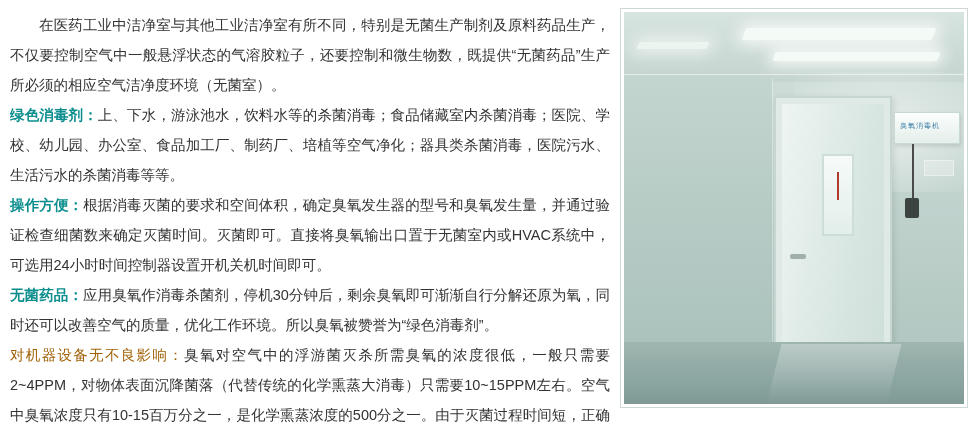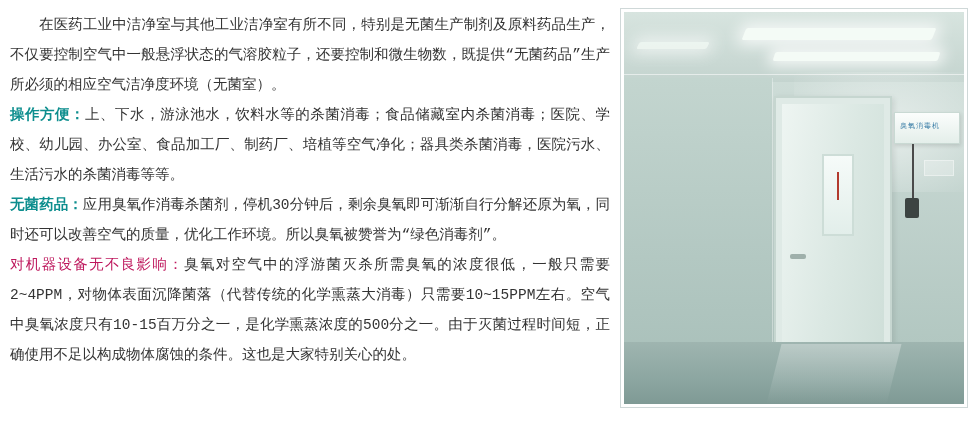--- a/index.html
+++ b/index.html
@@ -11,21 +11,20 @@
     height: 425px;
     background: #ffffff;
     font-family: "Liberation Sans", sans-serif;
     overflow: hidden;
   }
   .page {
     position: relative;
     width: 812px;
     height: 425px;
     box-sizing: border-box;
-    font-family: Liberation Mono, monospace;
   }
   .text-column {
     position: absolute;
     left: 10px;
     top: 10px;
     width: 600px;
     font-size: 14.5px;
     line-height: 30px;
     color: #333333;
     text-align: justify;
@@ -35,21 +34,21 @@
     text-indent: 0;
   }
   .para.indent {
     text-indent: 2em;
   }
   .lead {
     color: #0d8e8e;
     font-weight: bold;
   }
   .lead-plain {
-    color: #be185d;
+    color: #a16207;
   }
   .image-panel {
     position: absolute;
     left: 620px;
     top: 8px;
     width: 348px;
     height: 400px;
     border: 1px solid #cfd8d8;
     background: #ffffff;
     padding: 3px;
@@ -195,23 +194,26 @@
 
 <div class="page">
 
   <div class="text-column">
 
     <p class="para indent">
       <span>在医药工业中洁净室与其他工业洁净室有所不同，特别是无菌生产制剂及原料药品生产，不仅要控制空气中一般悬浮状态的气溶胶粒子，还要控制和微生物数，既提供“无菌药品”生产所必须的相应空气洁净度环境（无菌室）。</span>
     </p>
 
     <p class="para">
-      <span class="lead">操作方便：</span><span>上、下水，游泳池水，饮料水等的杀菌消毒；食品储藏室内杀菌消毒；医院、学校、幼儿园、办公室、食品加工厂、制药厂、培植等空气净化；器具类杀菌消毒，医院污水、生活污水的杀菌消毒等等。</span>
-    </p>
-
+      <span class="lead">绿色消毒剂：</span><span>上、下水，游泳池水，饮料水等的杀菌消毒；食品储藏室内杀菌消毒；医院、学校、幼儿园、办公室、食品加工厂、制药厂、培植等空气净化；器具类杀菌消毒，医院污水、生活污水的杀菌消毒等等。</span>
+    </p>
+
+    <p class="para">
+      <span class="lead">操作方便：</span><span>根据消毒灭菌的要求和空间体积，确定臭氧发生器的型号和臭氧发生量，并通过验证检查细菌数来确定灭菌时间。灭菌即可。直接将臭氧输出口置于无菌室内或HVAC系统中，可选用24小时时间控制器设置开机关机时间即可。</span>
+    </p>
 
     <p class="para">
       <span class="lead">无菌药品：</span><span>应用臭氧作消毒杀菌剂，停机30分钟后，剩余臭氧即可渐渐自行分解还原为氧，同时还可以改善空气的质量，优化工作环境。所以臭氧被赞誉为“绿色消毒剂”。</span>
     </p>
 
     <p class="para">
       <span class="lead-plain">对机器设备无不良影响：</span><span>臭氧对空气中的浮游菌灭杀所需臭氧的浓度很低，一般只需要2~4PPM，对物体表面沉降菌落（代替传统的化学熏蒸大消毒）只需要10~15PPM左右。空气中臭氧浓度只有10-15百万分之一，是化学熏蒸浓度的500分之一。由于灭菌过程时间短，正确使用不足以构成物体腐蚀的条件。这也是大家特别关心的处。</span>
     </p>
 
   </div>

